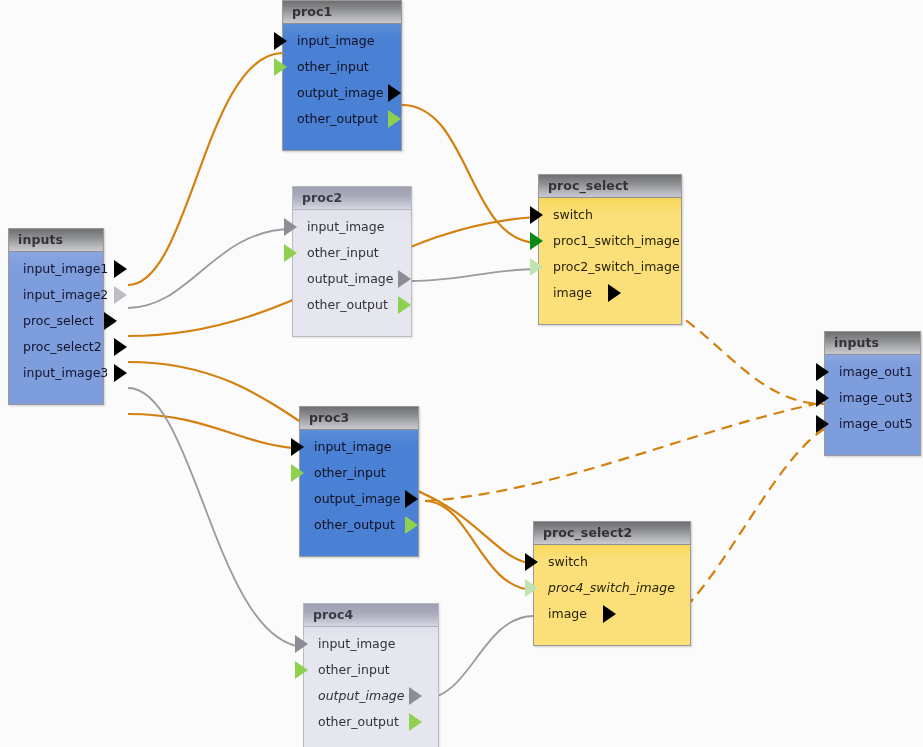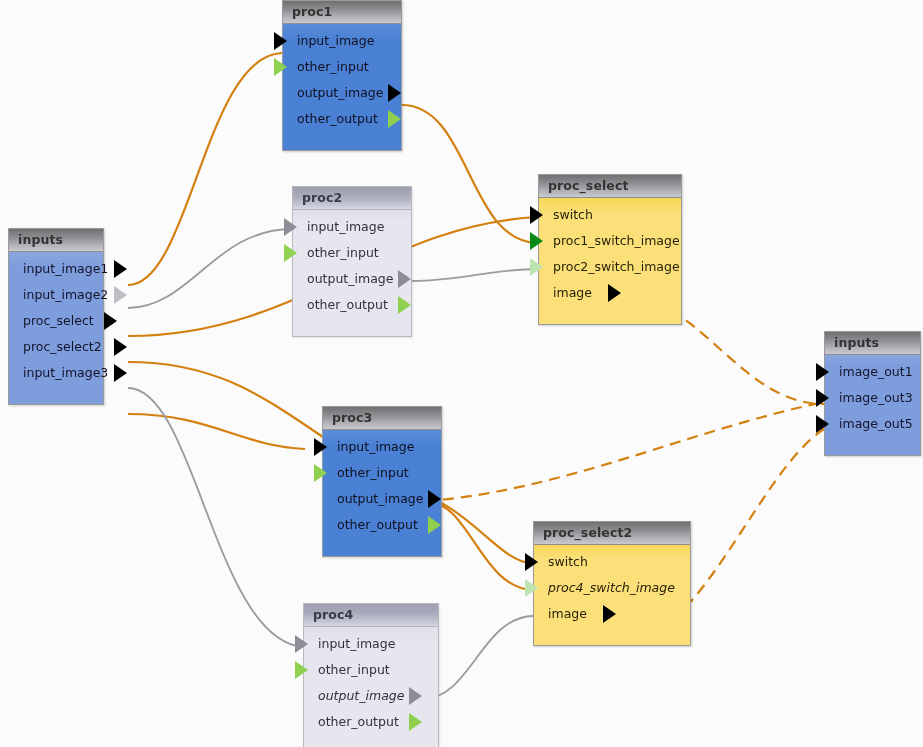--- a/index.html
+++ b/index.html
@@ -76,21 +76,21 @@
     color:#3b3b46;border-bottom-color:#b3b4bf;
   }
   .faded .body{background:linear-gradient(to bottom,#dfe0e9 0%,#e6e6ee 12%,#e6e6ee 100%);}
   .faded .row{color:#32323f;}
 
   
   #node-inputs{left:8px;top:228px;width:96px;}
   #node-proc1{left:282px;top:0;width:120px;}
   #node-proc2{left:292px;top:186px;width:120px;}
   #node-procselect{left:538px;top:174px;width:144px;}
-  #node-proc3{left:322px;top:406px;width:120px;}
+  #node-proc3{left:299px;top:406px;width:120px;}
   #node-proc4{left:303px;top:603px;width:136px;}
   #node-procselect2{left:533px;top:521px;width:158px;}
   #node-outputs{left:824px;top:331px;width:97px;}
 
   
   #node-inputs .row,#node-outputs .row{height:26px;line-height:26px;}
 </style>
 </head>
 <body>
 

